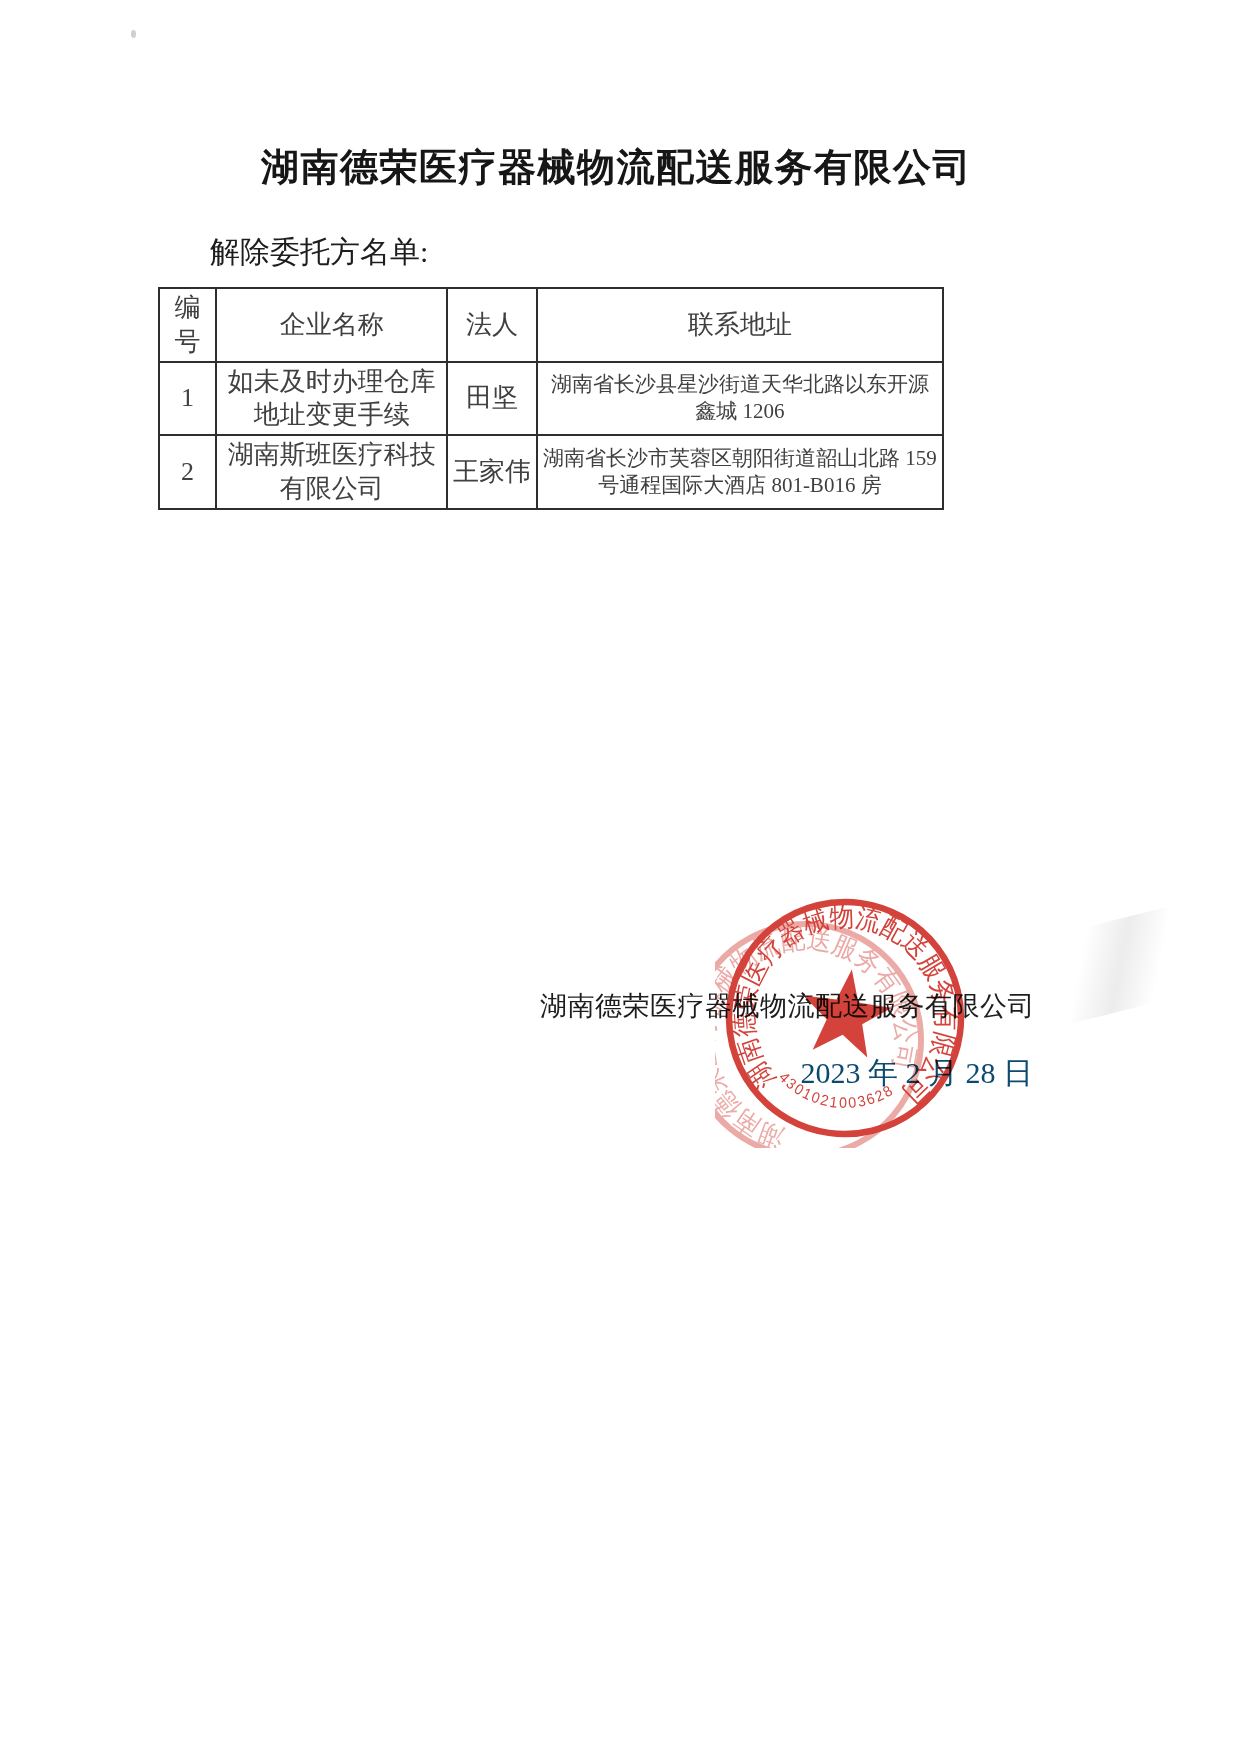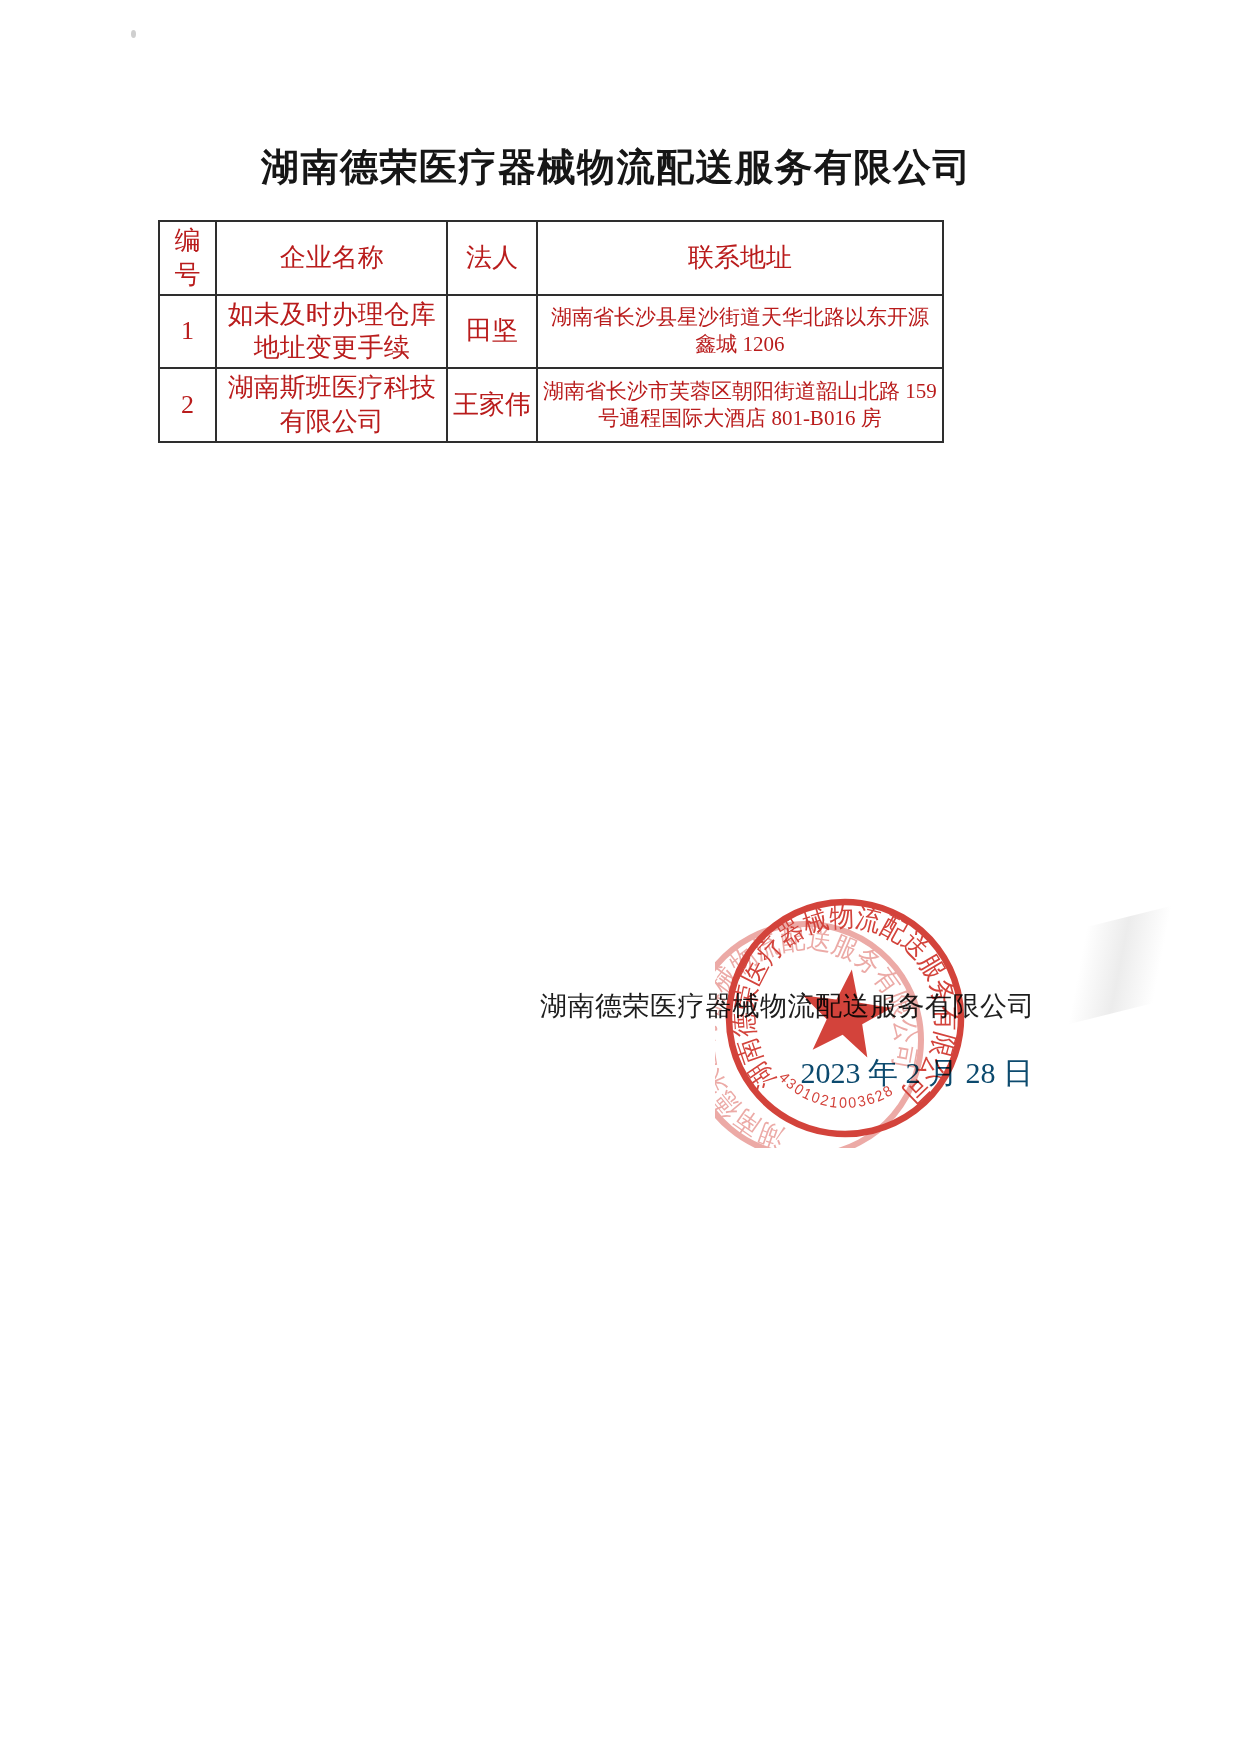--- a/index.html
+++ b/index.html
@@ -36,21 +36,21 @@
     font-size:30px;
     padding-left:52px;
     color:#1d1d1d;
   }
   table.clients{
     margin-top:14px;
     border-collapse:collapse;
     width:786px;
     table-layout:fixed;
     font-size:26px;
-    color:#b91c1c;
+    color:#404040;
   }
   table.clients th, table.clients td{
     border:2px solid #2e2e2e;
     text-align:center;
     vertical-align:middle;
     font-weight:400;
     padding:2px 4px;
     line-height:1.3;
   }
   table.clients th{height:34px;}
@@ -106,20 +106,21 @@
 <div class="page">
 
   <div class="artifact-dot"></div>
 
   <div class="content">
     <div class="doc-title">
       <div>湖南德荣医疗器械物流配送服务有限公司</div>
     </div>
 
 
+    <div class="list-label">解除委托方名单:</div>
 
     <table class="clients">
       <colgroup>
         <col class="col-no">
           <col class="col-company">
           <col class="col-legal">
           <col class="col-address">
       </colgroup>
       <thead>
         <tr>

